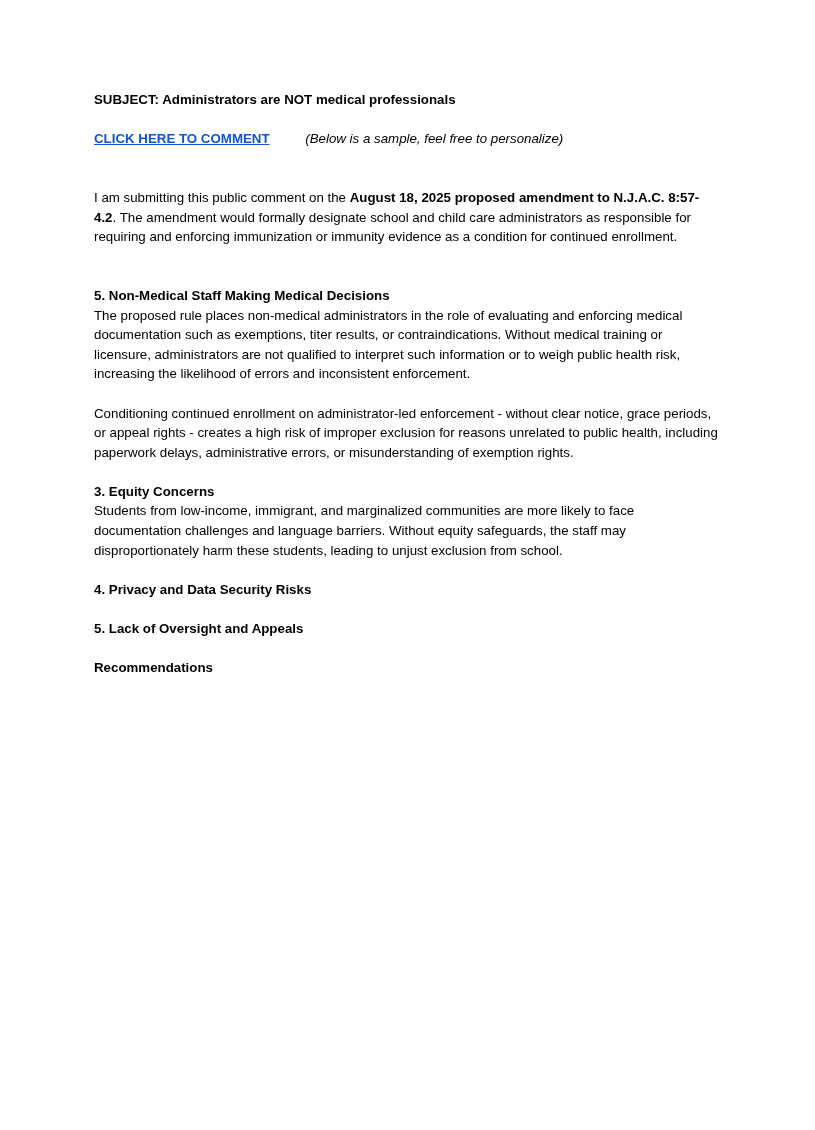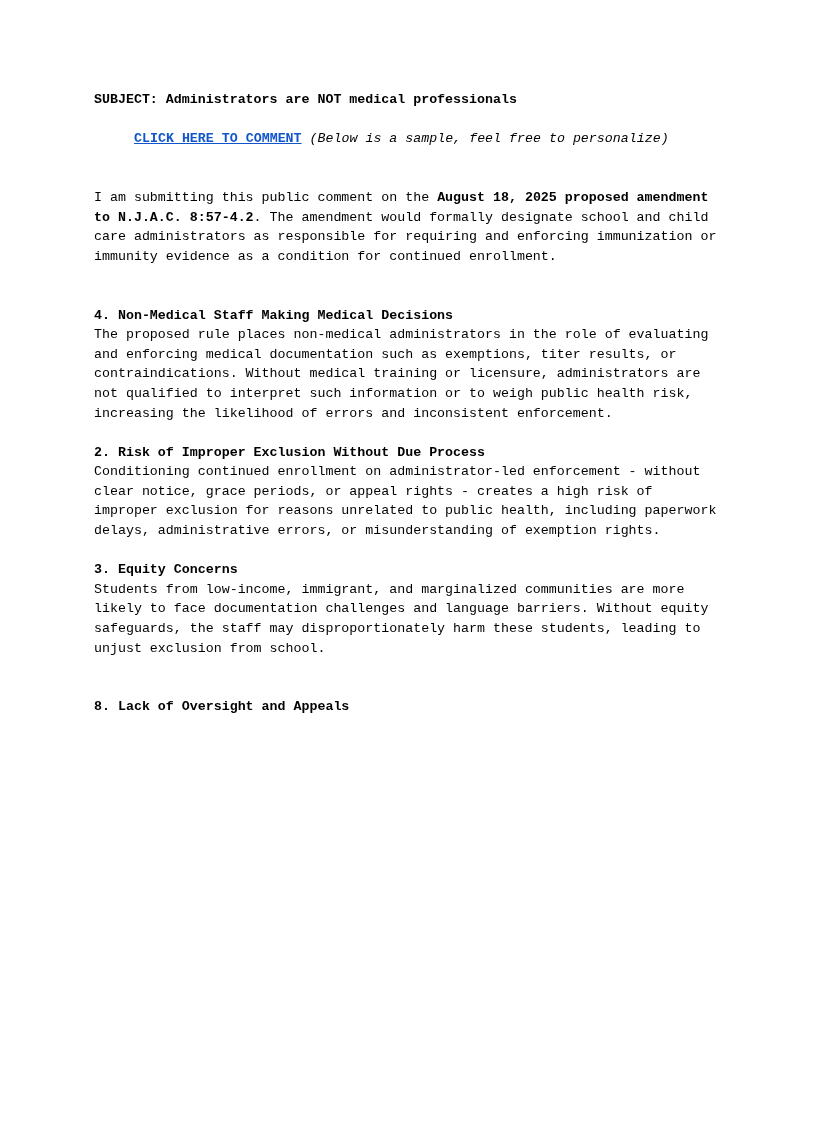--- a/index.html
+++ b/index.html
@@ -24,42 +24,41 @@
     padding: 90px 97px 0 94px;
   }
   .doc {
     width: 624px;
     font-size: 13.3px;
     line-height: 19.6px;
     color: #000000;
   }
   .doc p {
     margin: 0;
-    font-family: Liberation Mono, monospace;
   }
   .spacer {
     height: 19.6px;
     line-height: 19.6px;
     font-size: 13.3px;
   }
   .b {
     font-weight: bold;
   }
   .i {
     font-style: italic;
+    margin-left: 32px;
   }
   .heading {
     font-weight: bold;
   }
   .doclink {
     color: #1155cc;
     font-weight: bold;
     text-decoration: underline;
     cursor: pointer;
-    margin-left: 40px;
   }
 </style>
 </head>
 <body>
 
 <div class="page">
   <div class="doc">
 
     <p class="heading">SUBJECT: Administrators are NOT medical professionals</p>
 
@@ -73,37 +72,38 @@
     <div class="spacer">&nbsp;</div>
 
     <p><span>I am submitting this public comment on the </span><span class="b">August 18, 2025 proposed amendment to N.J.A.C. 8:57-4.2</span><span>. The amendment would formally designate school and child care administrators as responsible for requiring and enforcing immunization or immunity evidence as a condition for continued enrollment.</span></p>
 
 
     <div class="spacer">&nbsp;</div>
 
 
     <div class="spacer">&nbsp;</div>
 
-    <p class="heading">4. Non-Medical Staff Making Medical Decisions</p>
+    <p class="heading">5. Non-Medical Staff Making Medical Decisions</p>
     <p>The proposed rule places non-medical administrators in the role of evaluating and enforcing medical documentation such as exemptions, titer results, or contraindications. Without medical training or licensure, administrators are not qualified to interpret such information or to weigh public health risk, increasing the likelihood of errors and inconsistent enforcement.</p>
 
     <div class="spacer">&nbsp;</div>
 
-    <p class="heading">2. Risk of Improper Exclusion Without Due Process</p>
     <p>Conditioning continued enrollment on administrator-led enforcement - without clear notice, grace periods, or appeal rights - creates a high risk of improper exclusion for reasons unrelated to public health, including paperwork delays, administrative errors, or misunderstanding of exemption rights.</p>
 
     <div class="spacer">&nbsp;</div>
 
     <p class="heading">3. Equity Concerns</p>
     <p>Students from low-income, immigrant, and marginalized communities are more likely to face documentation challenges and language barriers. Without equity safeguards, the staff may disproportionately harm these students, leading to unjust exclusion from school.</p>
 
     <div class="spacer">&nbsp;</div>
 
+    <p class="heading">4. Privacy and Data Security Risks</p>
 
     <div class="spacer">&nbsp;</div>
 
-    <p class="heading">8. Lack of Oversight and Appeals</p>
+    <p class="heading">5. Lack of Oversight and Appeals</p>
 
     <div class="spacer">&nbsp;</div>
 
+    <p class="heading">Recommendations</p>
 
   </div>
 </div>
 
 </body></html>

